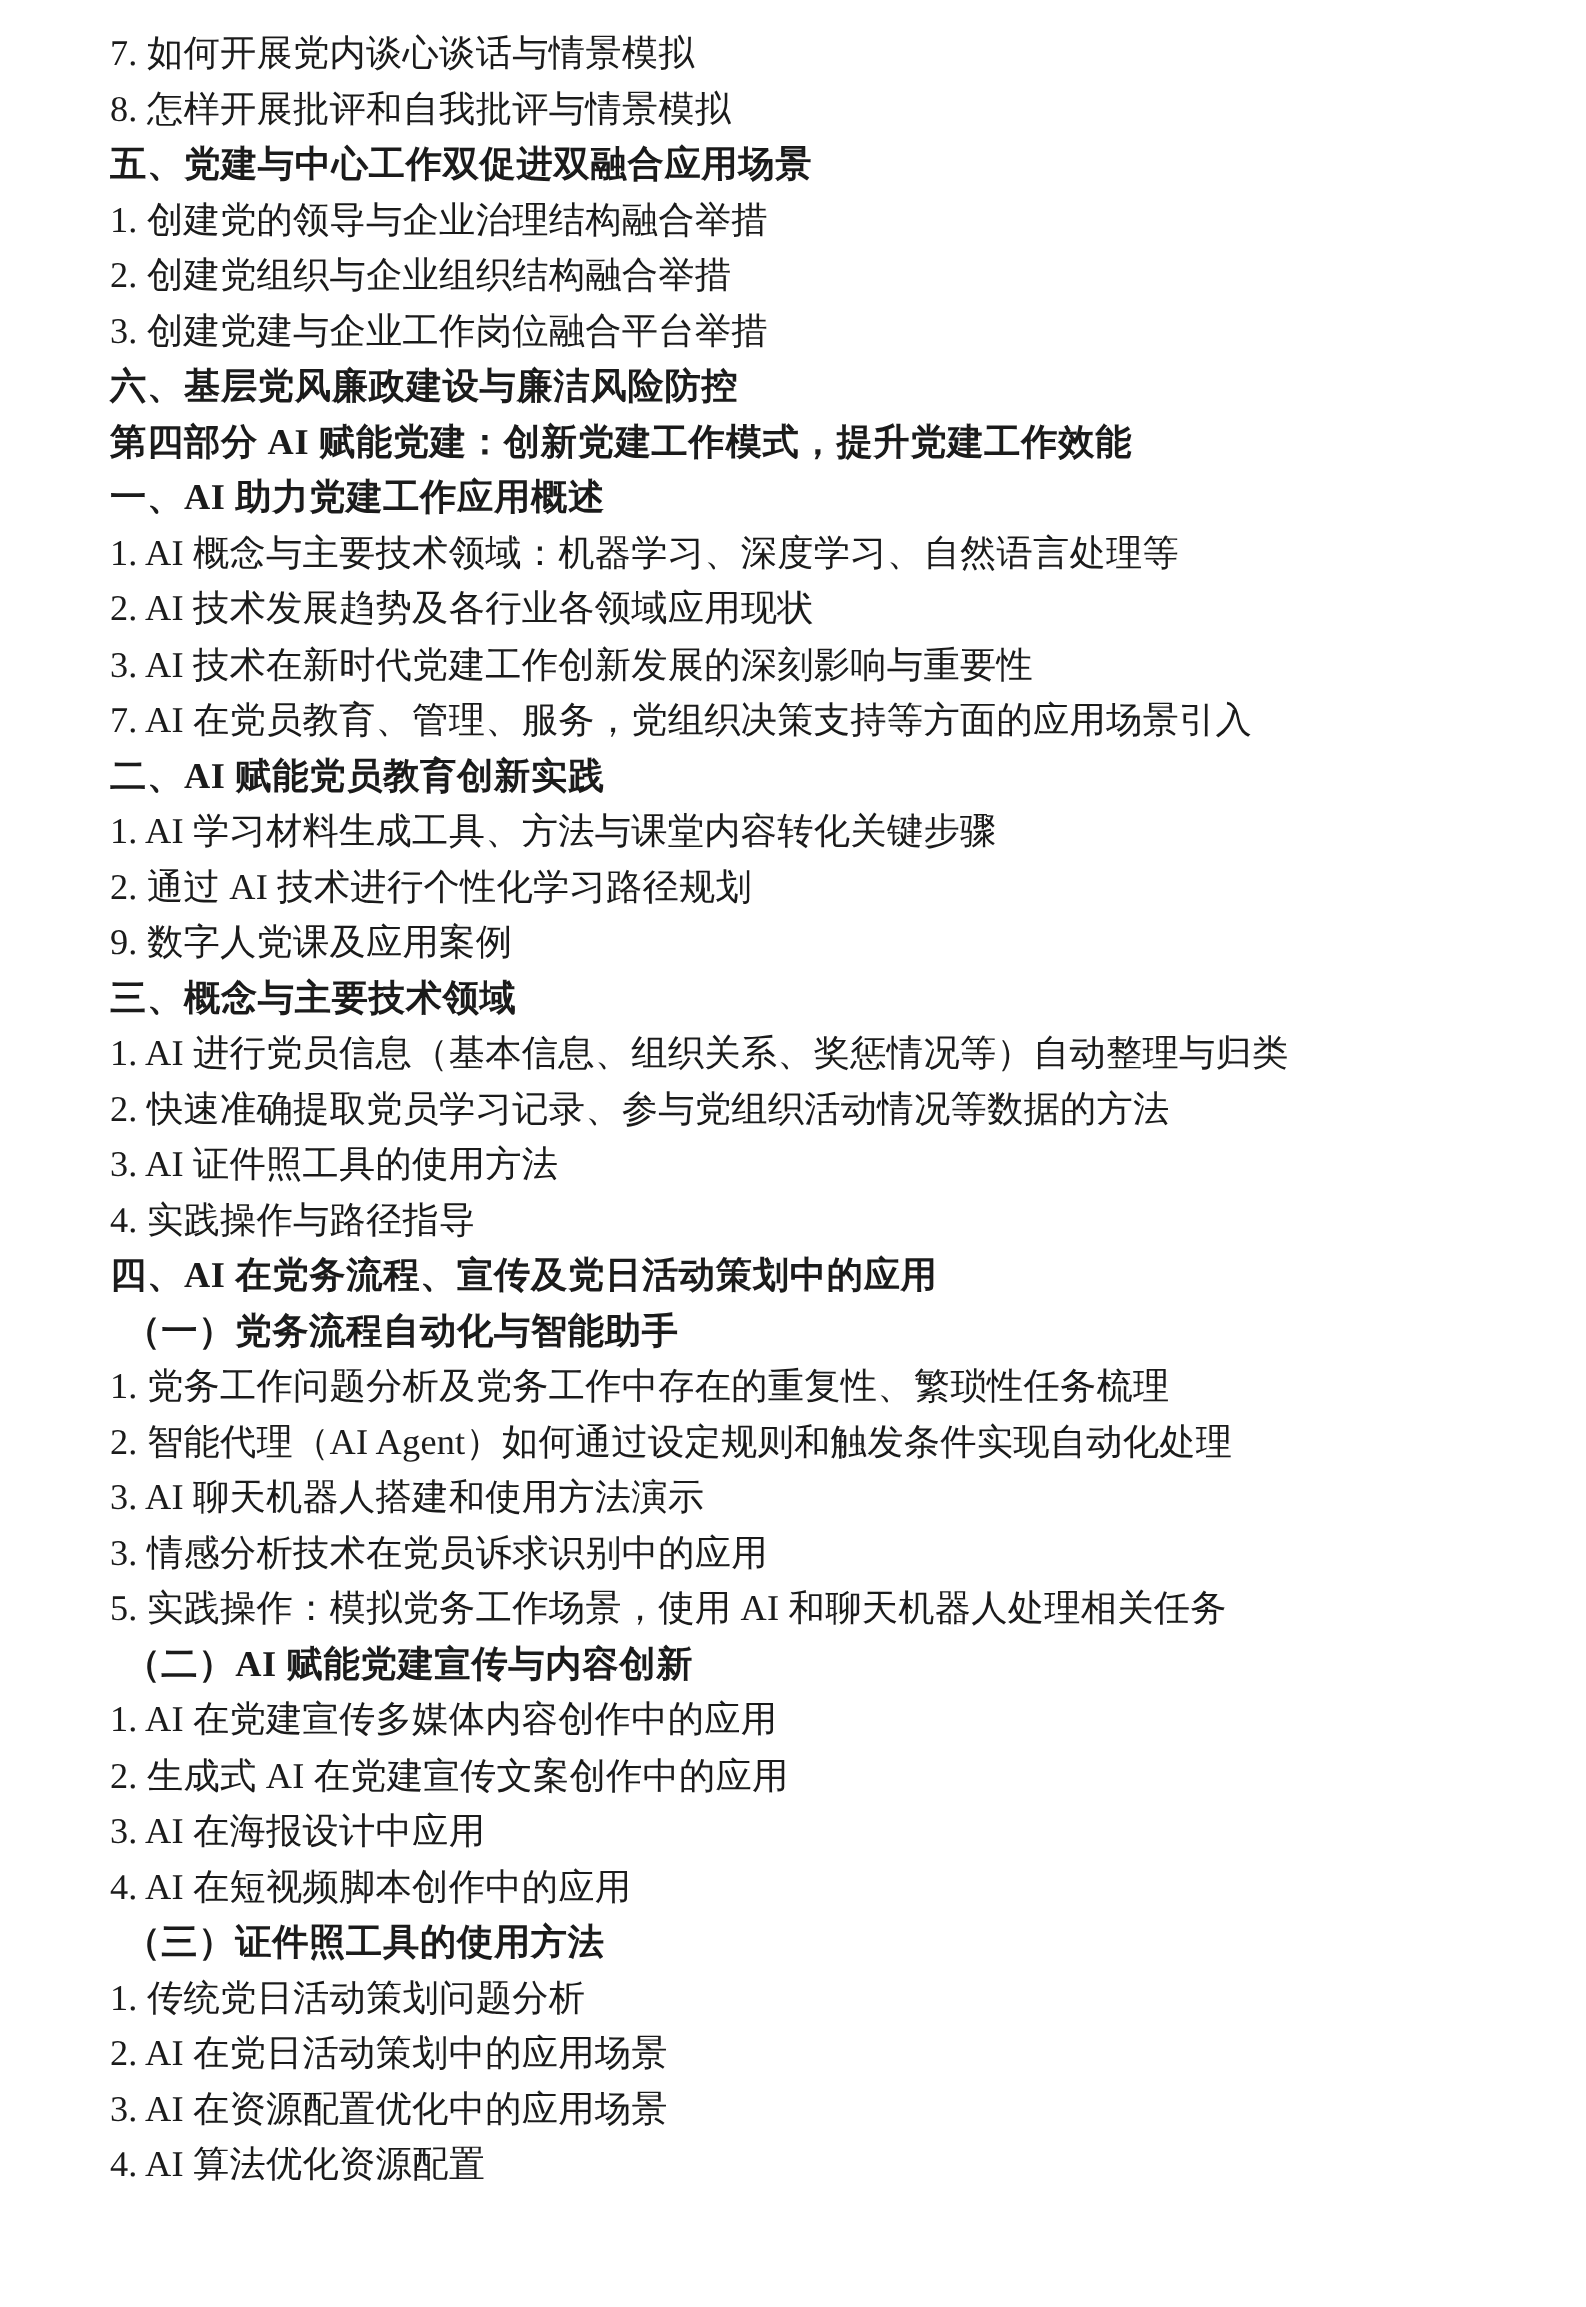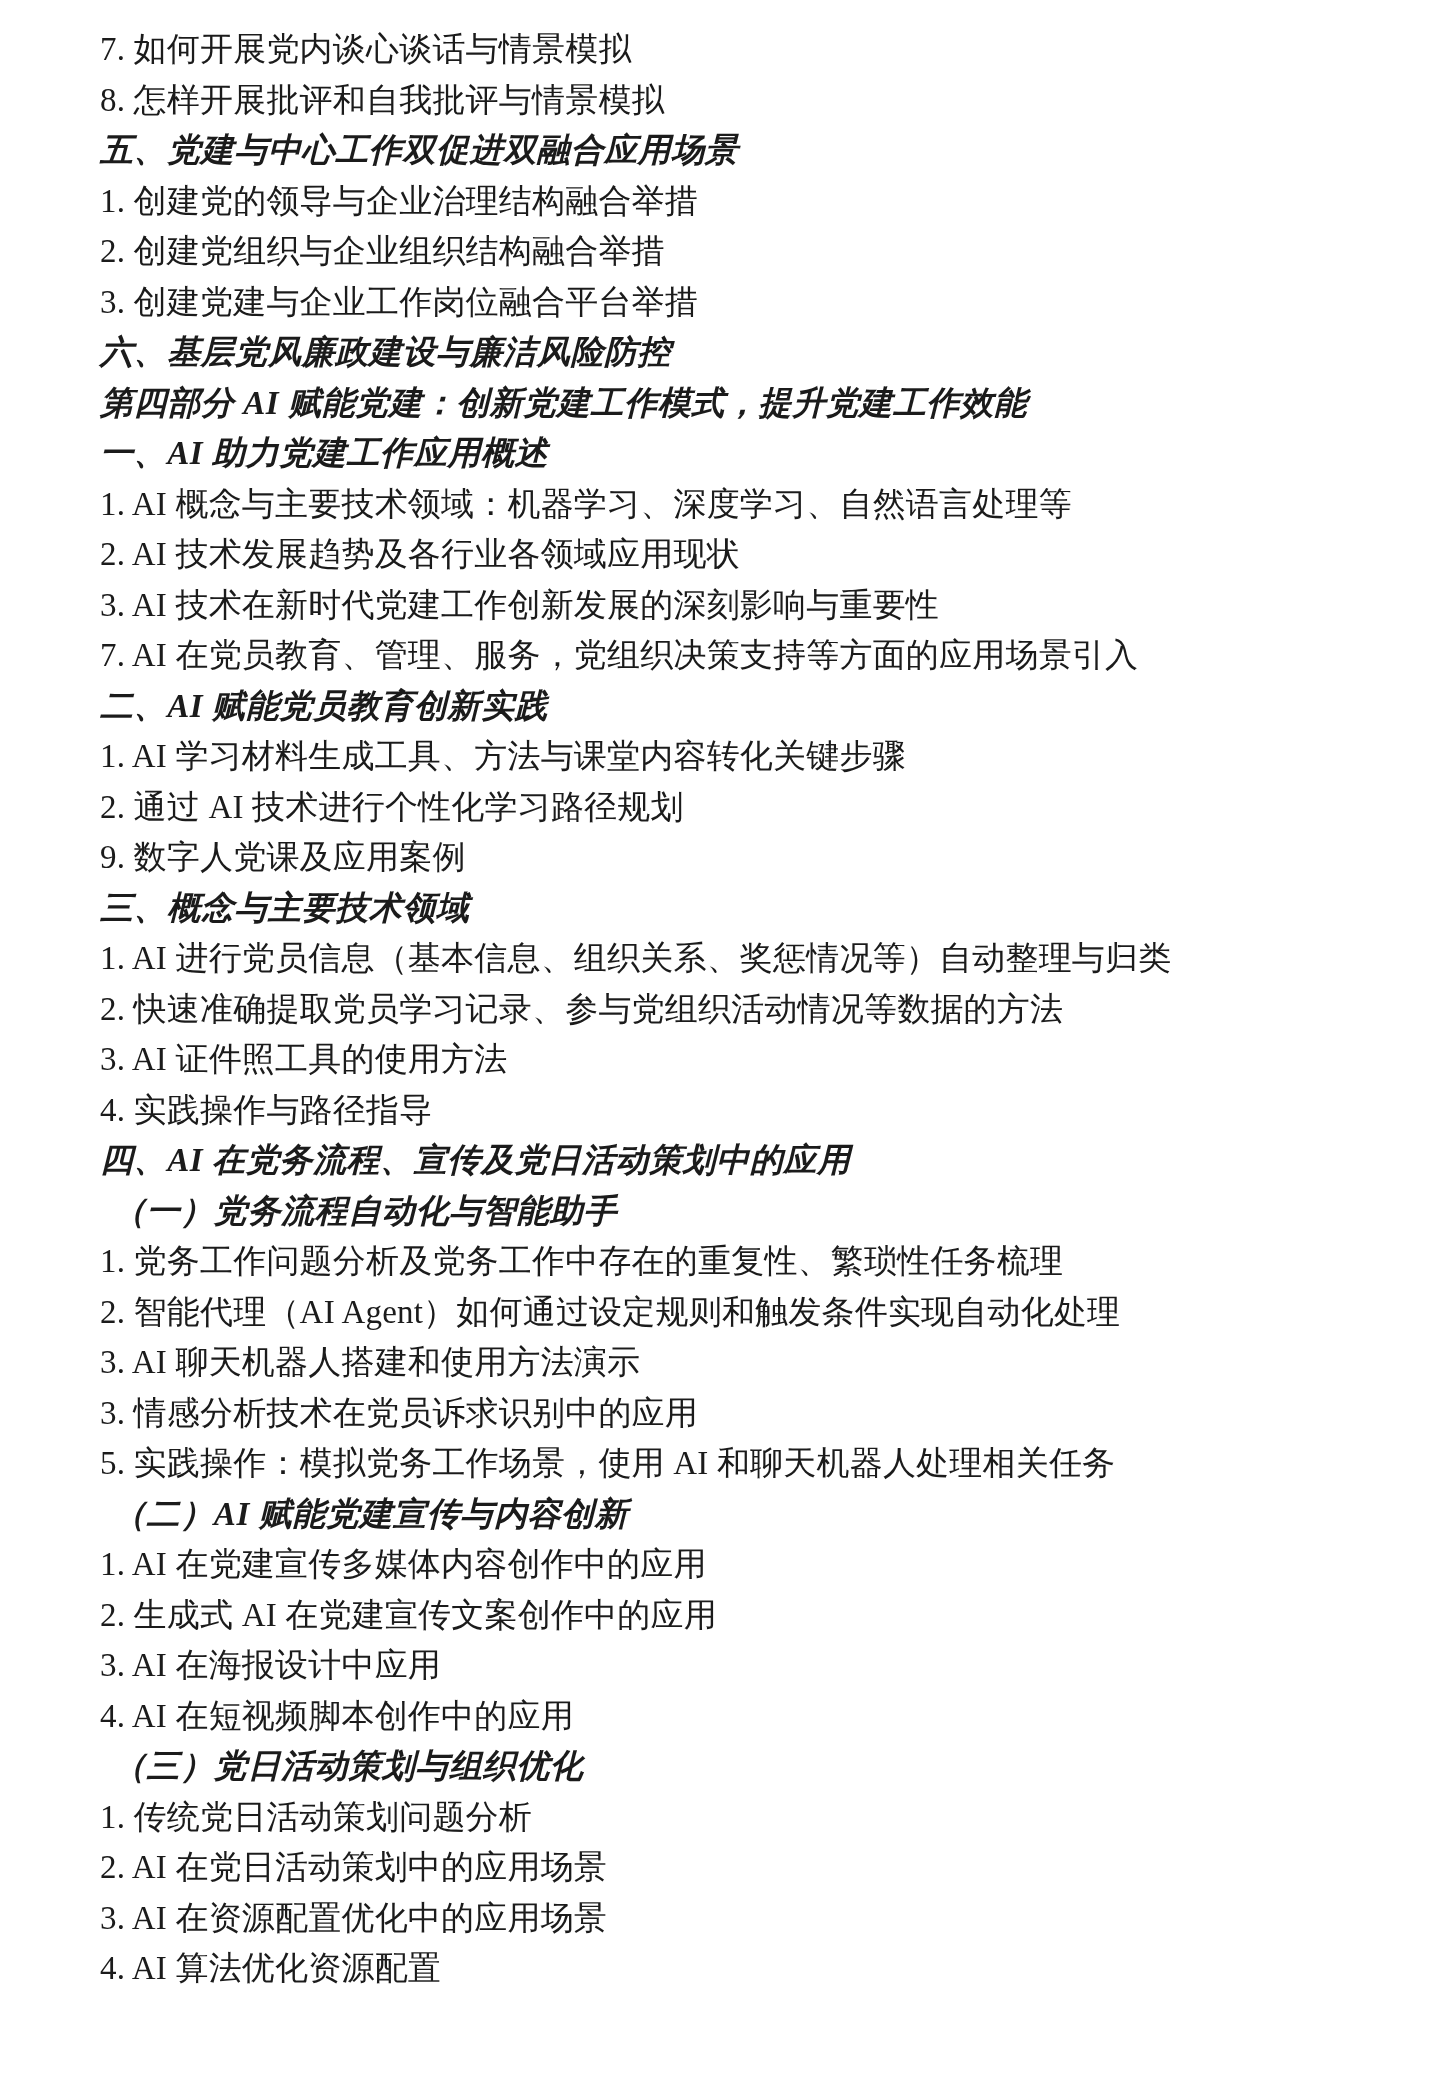--- a/index.html
+++ b/index.html
@@ -24,21 +24,20 @@
   .line {
     font-size: 33px;
     line-height: 50.5px;
     white-space: pre;
     letter-spacing: 0.2px;
     color: #1b1b1b;
   }
   .line.heading {
     font-weight: bold;
     letter-spacing: 0.6px;
-    font-style: italic;
   }
   .line.indent {
     padding-left: 14px;
   }
   .line.heading.indent {
     padding-left: 0;
     margin-left: 13px;
   }
 </style>
 </head>
@@ -73,19 +72,19 @@
       <div class="line">1. 党务工作问题分析及党务工作中存在的重复性、繁琐性任务梳理</div>
       <div class="line">2. 智能代理（AI Agent）如何通过设定规则和触发条件实现自动化处理</div>
       <div class="line">3. AI 聊天机器人搭建和使用方法演示</div>
       <div class="line">3. 情感分析技术在党员诉求识别中的应用</div>
       <div class="line">5. 实践操作：模拟党务工作场景，使用 AI 和聊天机器人处理相关任务</div>
       <div class="line heading indent">（二）AI 赋能党建宣传与内容创新</div>
       <div class="line">1. AI 在党建宣传多媒体内容创作中的应用</div>
       <div class="line">2. 生成式 AI 在党建宣传文案创作中的应用</div>
       <div class="line">3. AI 在海报设计中应用</div>
       <div class="line">4. AI 在短视频脚本创作中的应用</div>
-      <div class="line heading indent">（三）党日活动策划与组织优化</div>
+      <div class="line heading indent">（三）证件照工具的使用方法</div>
       <div class="line">1. 传统党日活动策划问题分析</div>
       <div class="line">2. AI 在党日活动策划中的应用场景</div>
       <div class="line">3. AI 在资源配置优化中的应用场景</div>
       <div class="line">4. AI 算法优化资源配置</div>
     </div>
 </div>
 
 </body></html>

